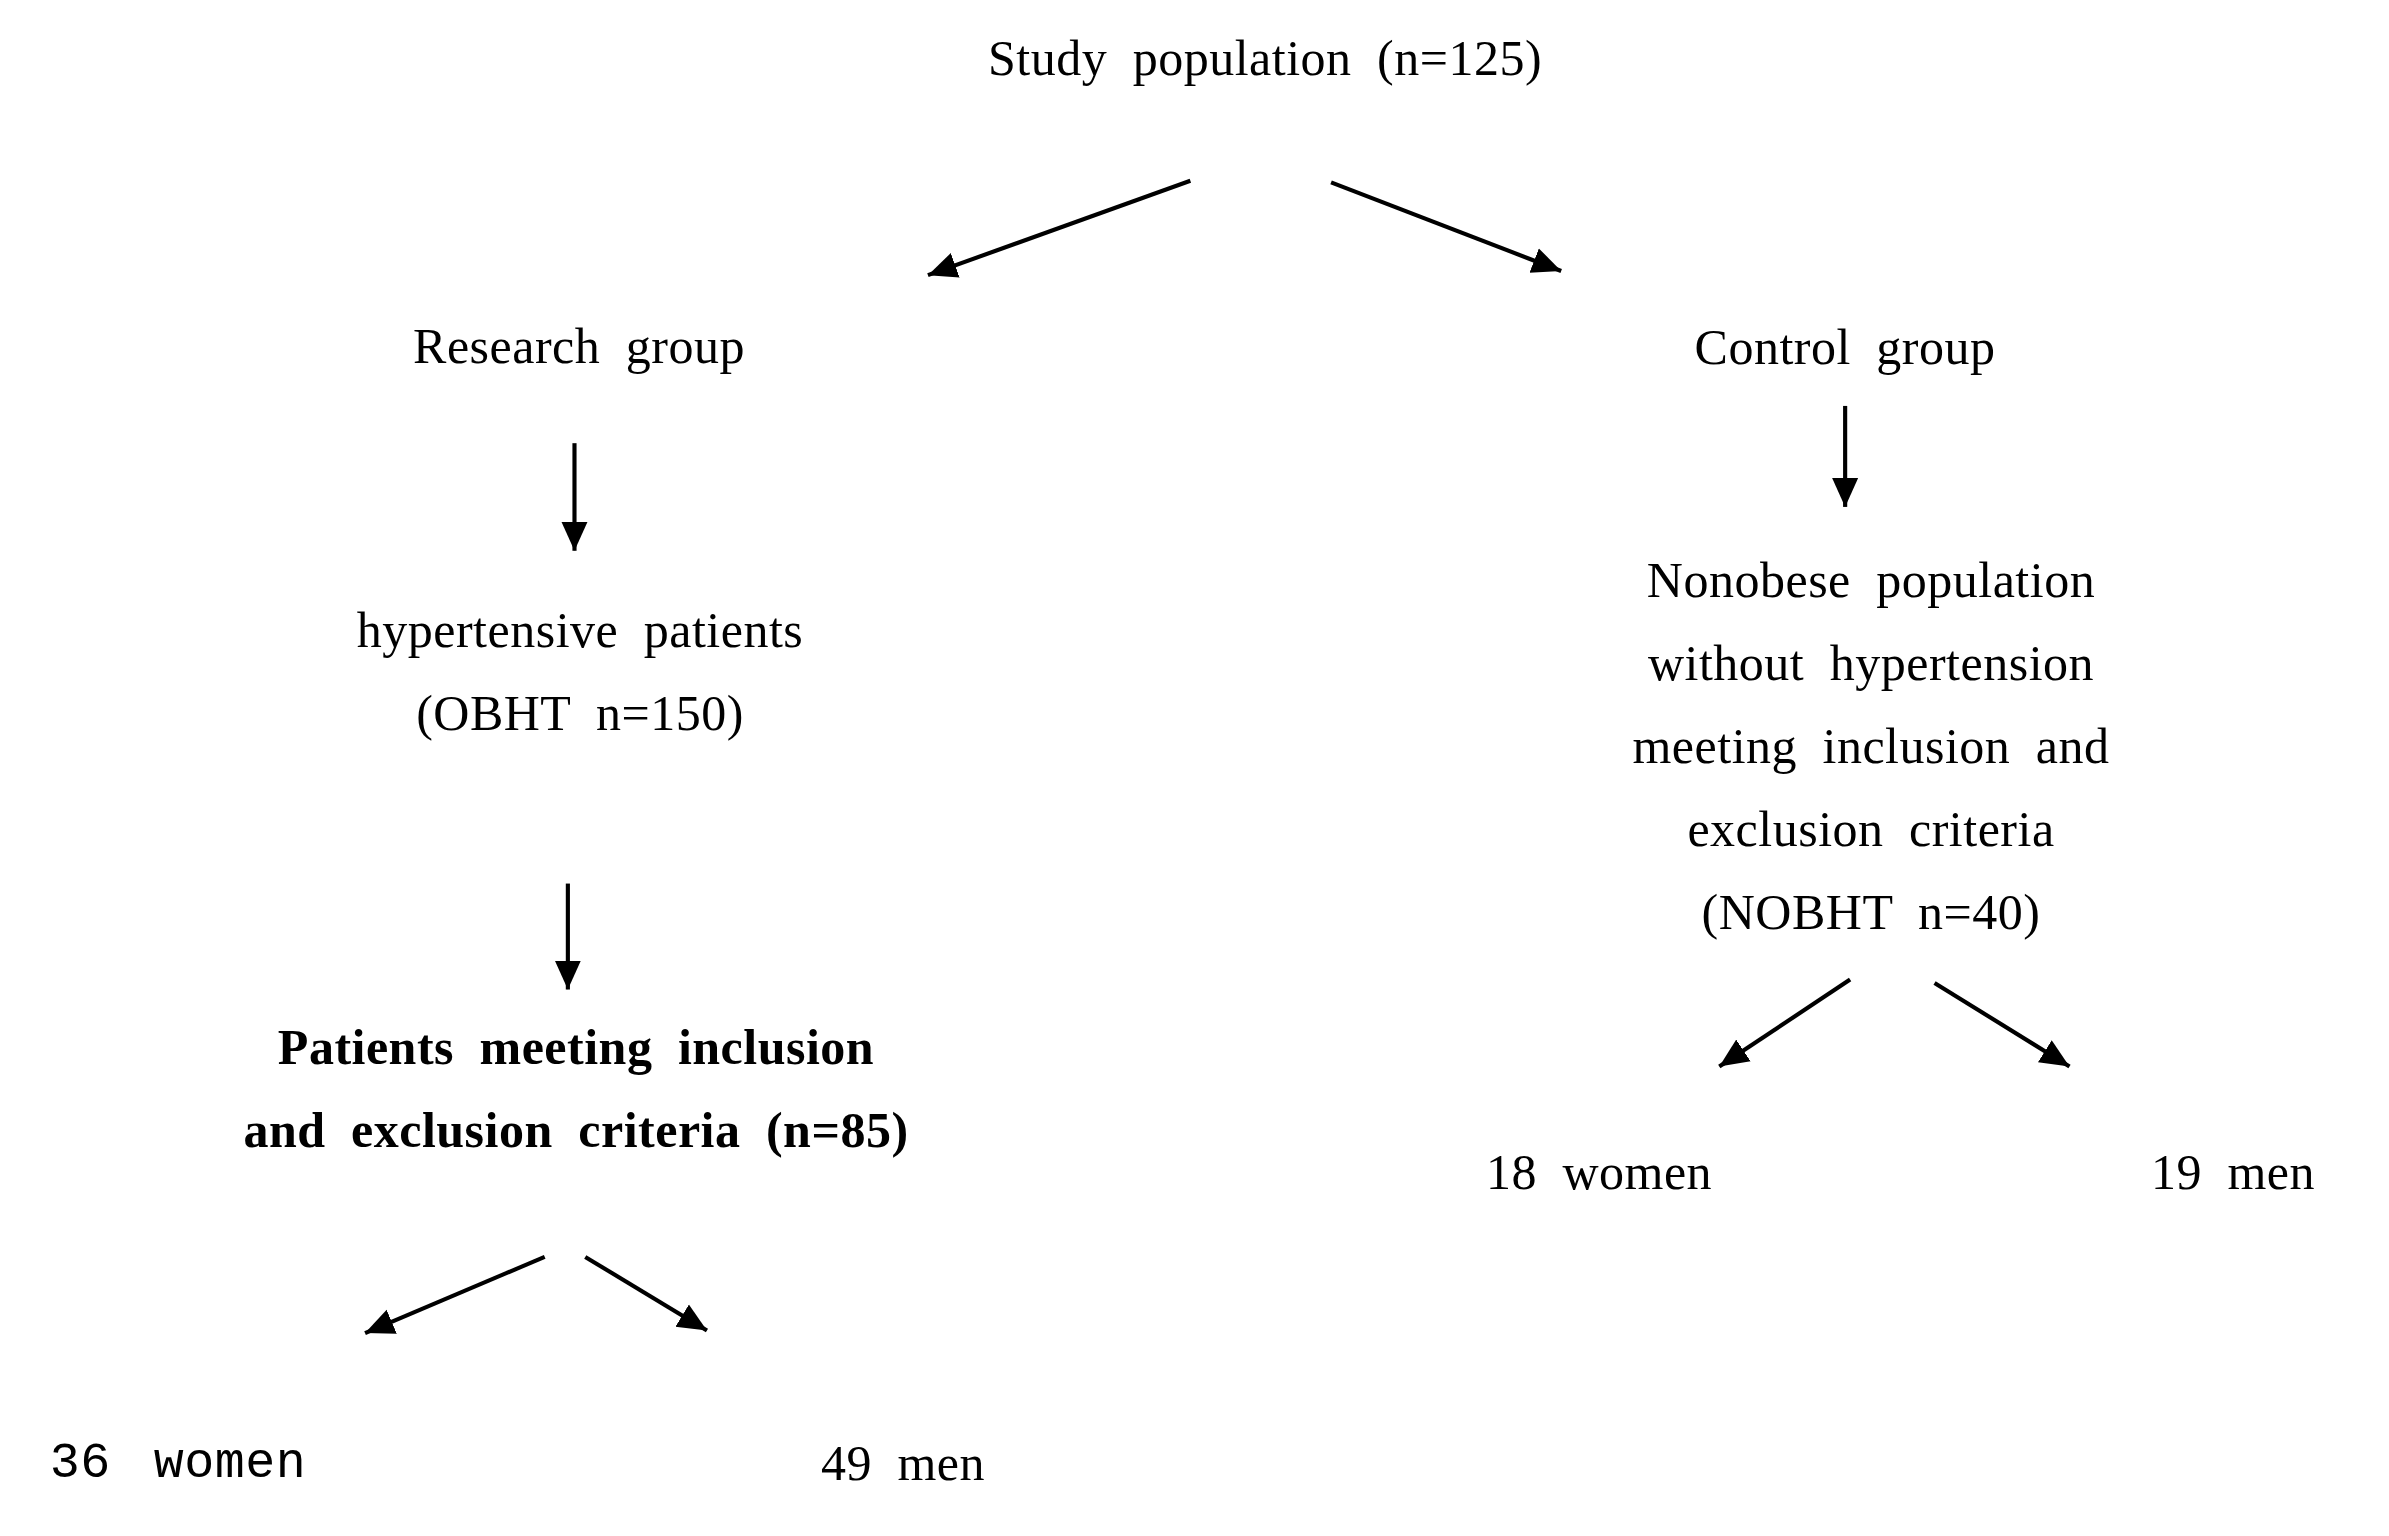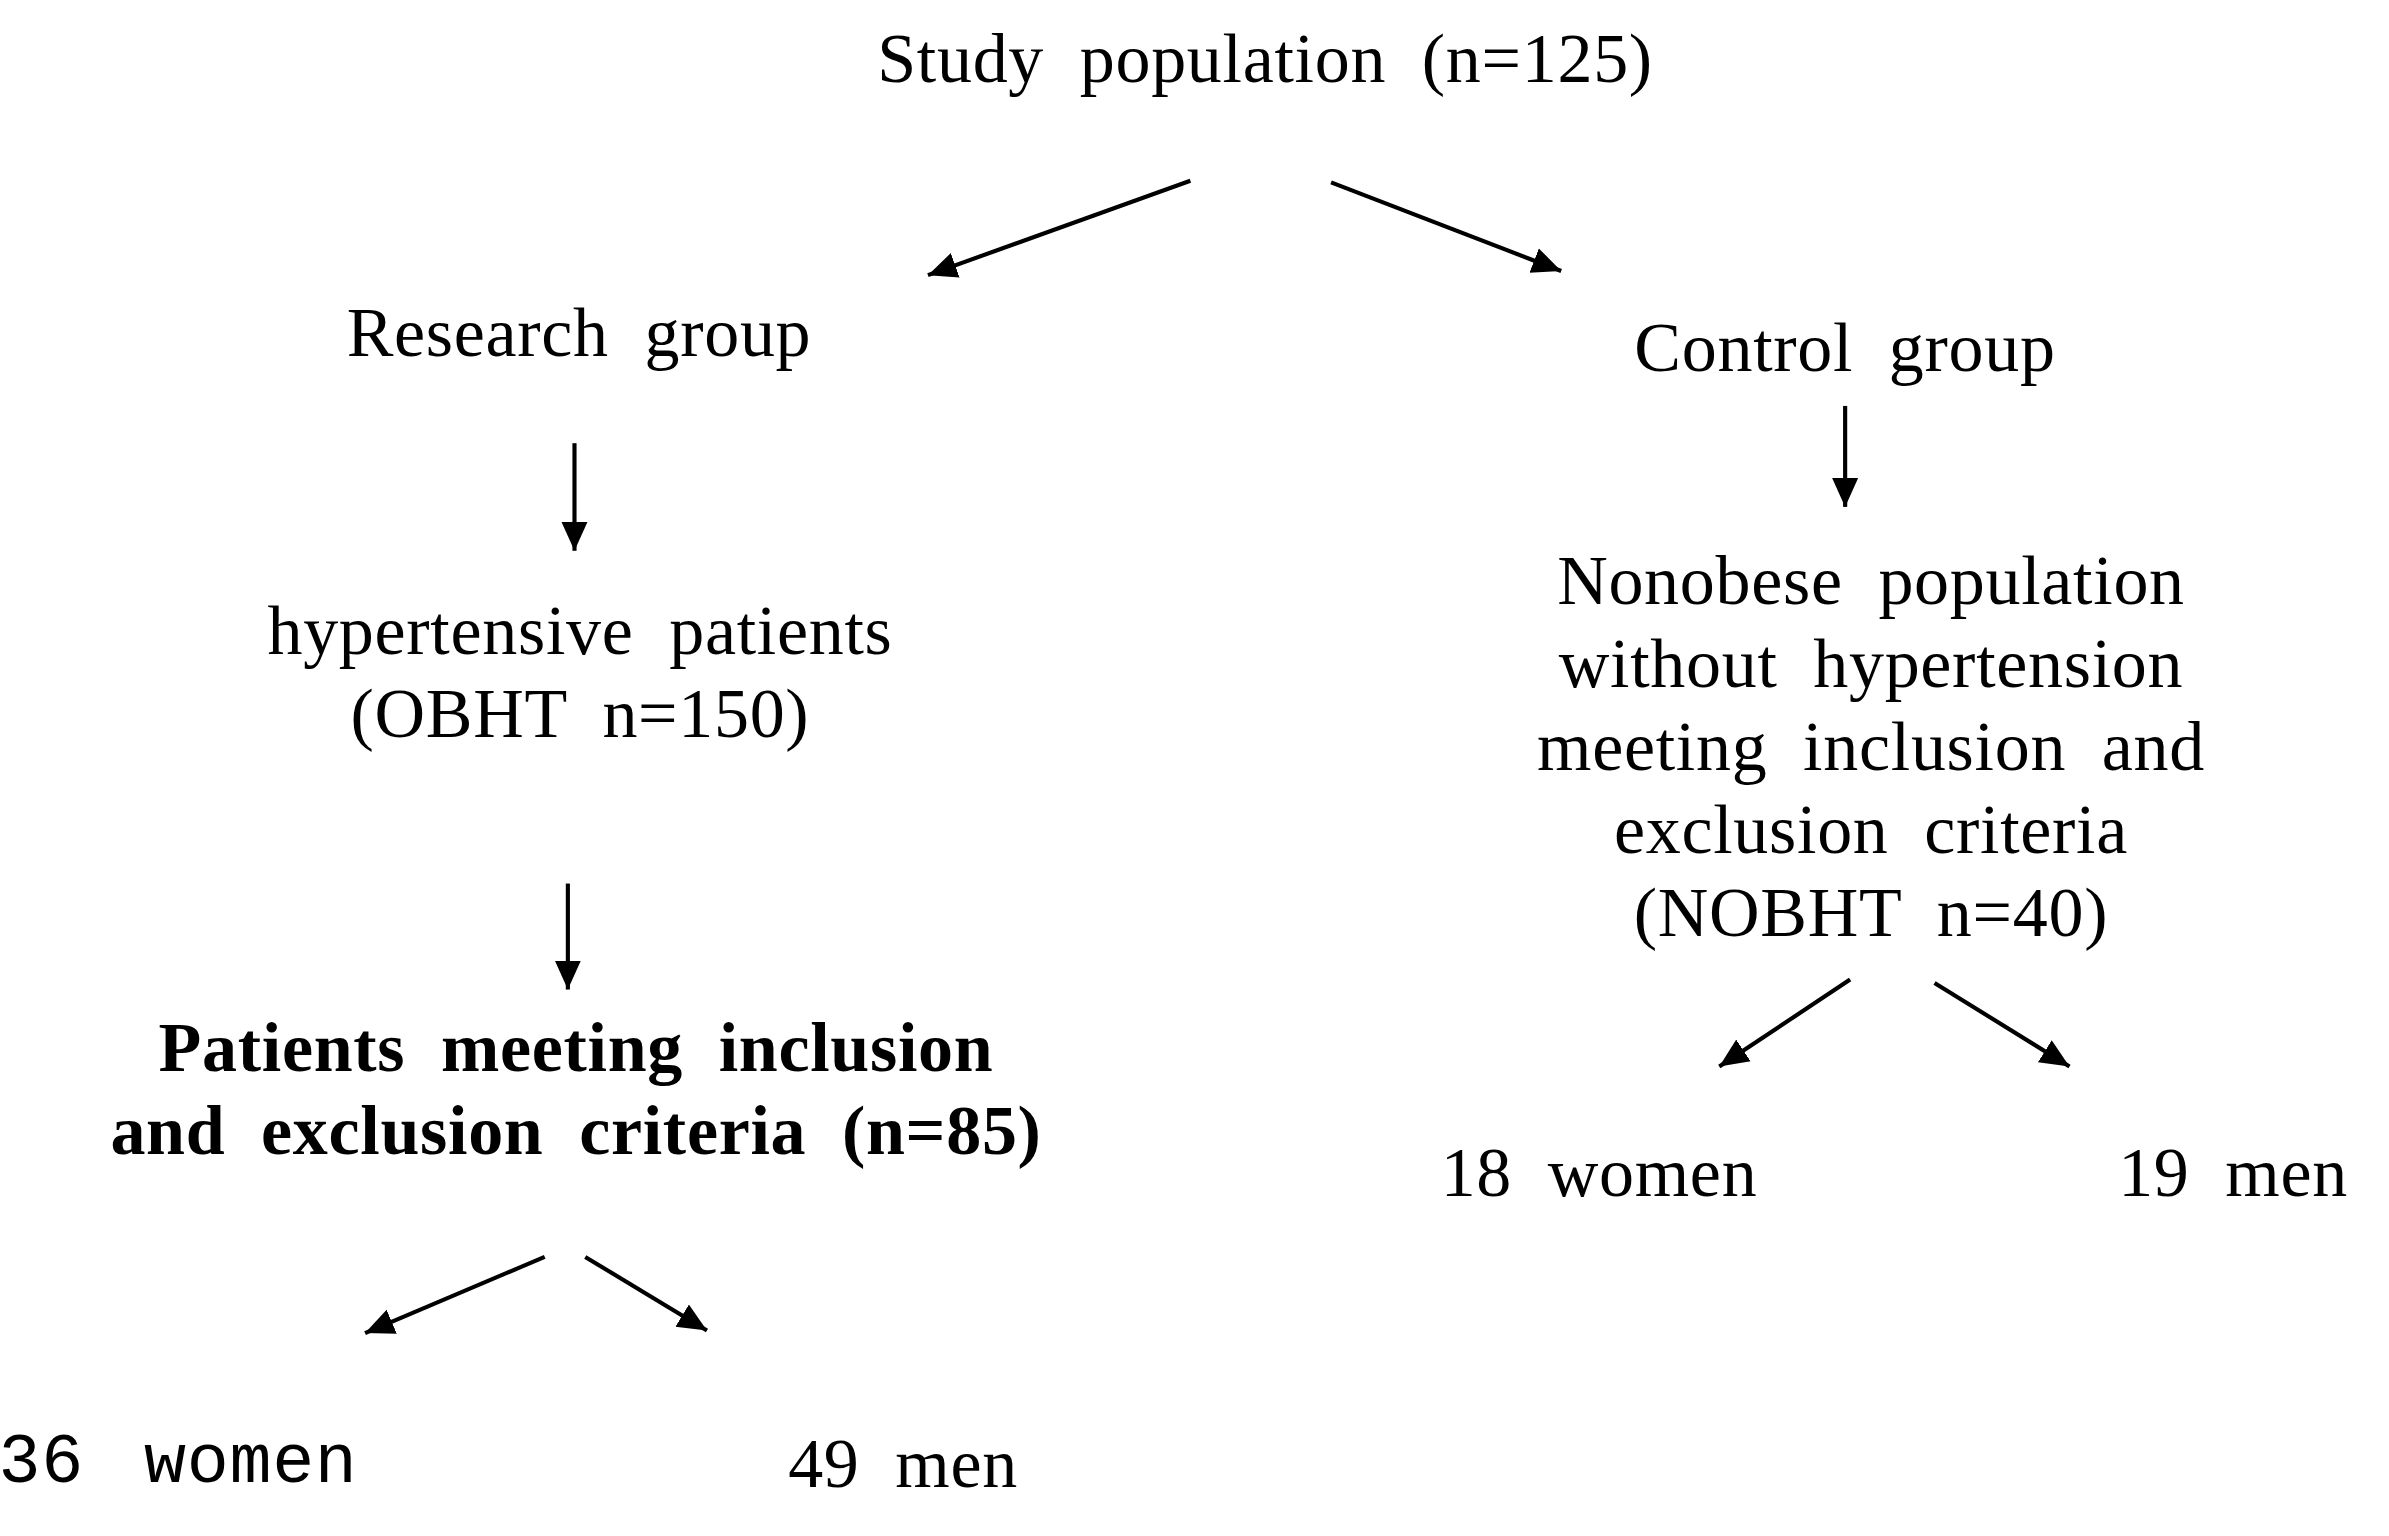--- a/index.html
+++ b/index.html
@@ -24,21 +24,21 @@
     height: 1537px;
   }
   .connectors line {
     stroke: #000000;
     stroke-width: 5;
   }
   .node {
     position: absolute;
     transform: translateX(-50%);
     text-align: center;
-    font-size: 70px;
+    font-size: 50px;
     line-height: 83px;
     white-space: nowrap;
     word-spacing: 0.25em;
     letter-spacing: 0.01em;
   }
 </style>
 </head>
 <body>
 
 <div class="canvas">
@@ -58,21 +58,21 @@
     <line x1="658" y1="1518" x2="441" y2="1610" marker-end="url(#ah)"></line>
     <line x1="707" y1="1518" x2="854" y2="1607" marker-end="url(#ah)"></line>
 
     <line x1="2229" y1="490" x2="2229" y2="612" marker-end="url(#ah)"></line>
     <line x1="2235" y1="1183" x2="2077" y2="1288" marker-end="url(#ah)"></line>
     <line x1="2337" y1="1187" x2="2500" y2="1288" marker-end="url(#ah)"></line>
   </svg>
 
   <div class="node" style="left:1265px; top:16.6px;">Study population (n=125)</div>
 
-  <div class="node" style="left:579px; top:291px;">Research group</div>
+  <div class="node" style="left:579px; top:305px;">Research group</div>
 
   <div class="node" style="left:580px; top:589px;">
     <div>hypertensive patients</div>
     <div>(OBHT n=150)</div>
   </div>
 
   <div class="node" style="left:576px; top:1006px;font-weight:bold;">
     <div>Patients meeting inclusion</div>
     <div>and exclusion criteria (n=85)</div>
   </div>

